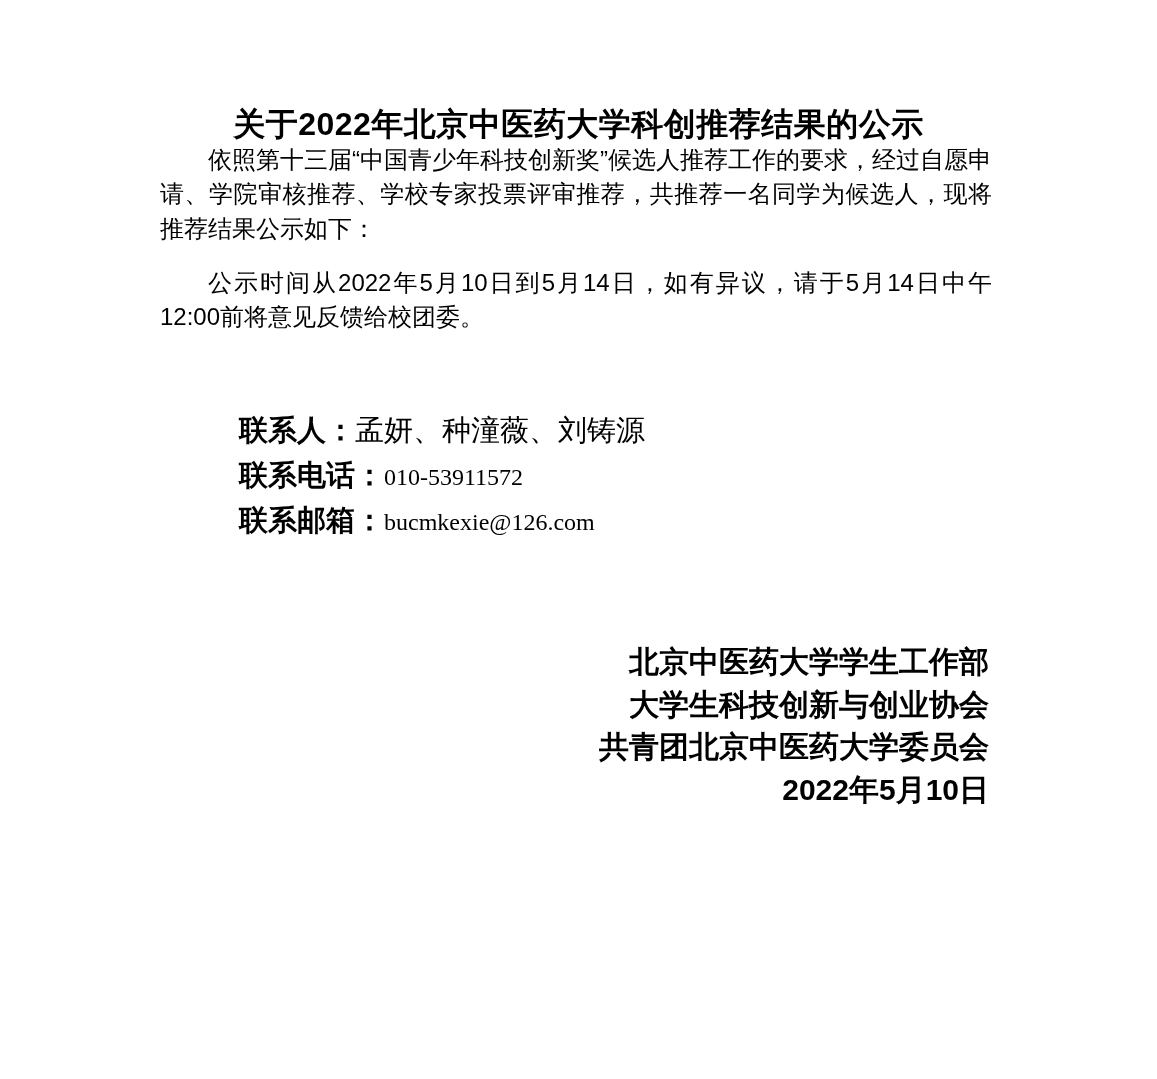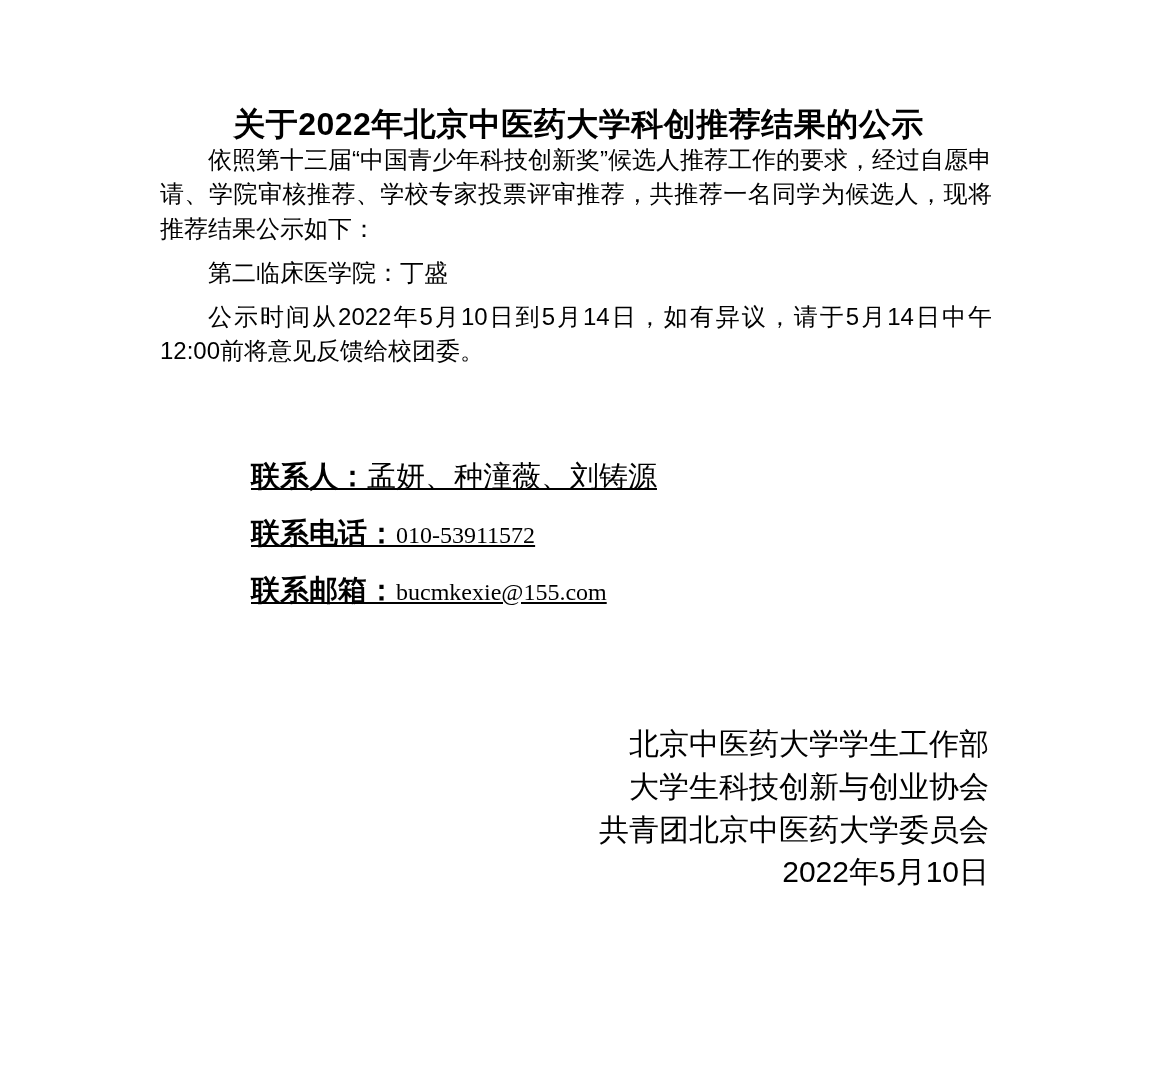--- a/index.html
+++ b/index.html
@@ -50,77 +50,76 @@
   .gap-md { height: 72px; }
   .gap-lg { height: 96px; }
 
   .contact-block {
     padding: 0 0 0 235px;
     margin: 0;
   }
   .contact-line {
     font-size: 29px;
     line-height: 1.42;
-    margin: 16px;
+    margin: 4px;
     white-space: nowrap;
-    text-decoration: underline;
   }
   .contact-line .label {
     font-weight: bold;
   }
   .contact-line .value {
     font-weight: normal;
   }
   .contact-line .value.serif {
     font-family: "Liberation Serif", "DejaVu Serif", serif;
     font-size: 24px;
   }
 
   .signature-block {
     padding: 0 168px 0 8px;
     margin: 0;
     text-align: right;
+    font-weight: bold;
   }
   .sig-line {
     font-size: 30px;
     line-height: 1.42;
     margin: 0;
     white-space: nowrap;
   }
 </style>
 </head>
 <body>
 
 <div class="page">
 
   <h1 class="doc-title">关于2022年北京中医药大学科创推荐结果的公示</h1>
 
   <div class="body-block">
     <p class="para indent">依照第十三届“中国青少年科技创新奖”候选人推荐工作的要求，经过自愿申请、学院审核推荐、学校专家投票评审推荐，共推荐一名同学为候选人，现将推荐结果公示如下：</p>
 
     <div class="gap-sm"></div>
 
-    <p class="para indent">第二临床医学院：丁盛</p>
 
     <div class="gap-sm"></div>
 
     <p class="para indent">公示时间从2022年5月10日到5月14日，如有异议，请于5月14日中午12:00前将意见反馈给校团委。</p>
   </div>
 
   <div class="gap-md"></div>
 
   <div class="contact-block">
     <p class="contact-line">
       <span class="label">联系人：</span><span class="value">孟妍、种潼薇、刘铸源</span>
     </p>
     <p class="contact-line">
       <span class="label">联系电话：</span><span class="value serif">010-53911572</span>
     </p>
     <p class="contact-line">
-      <span class="label">联系邮箱：</span><span class="value serif">bucmkexie@155.com</span>
+      <span class="label">联系邮箱：</span><span class="value serif">bucmkexie@126.com</span>
     </p>
   </div>
 
   <div class="gap-lg"></div>
 
   <div class="signature-block">
     <p class="sig-line">北京中医药大学学生工作部</p>
     <p class="sig-line">大学生科技创新与创业协会</p>
     <p class="sig-line">共青团北京中医药大学委员会</p>
     <p class="sig-line">2022年5月10日</p>

